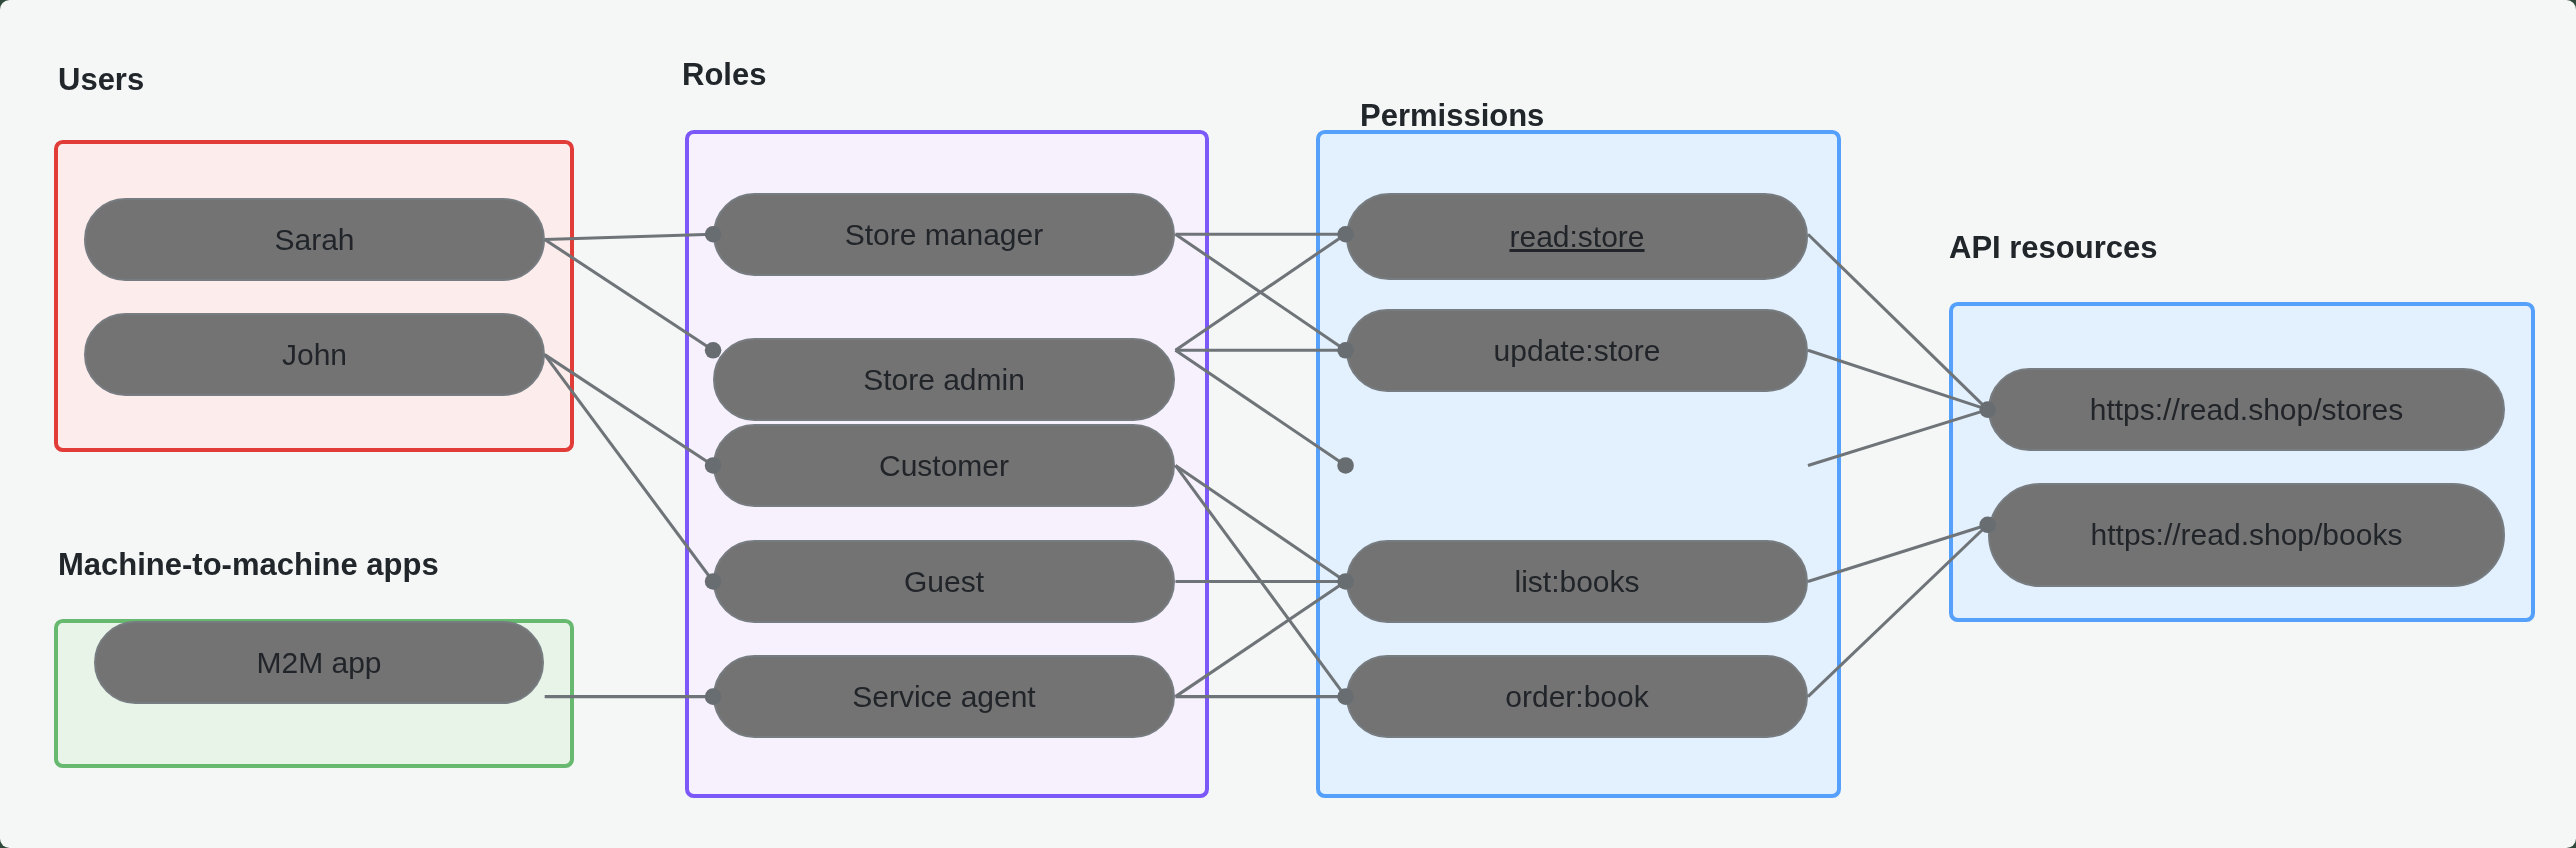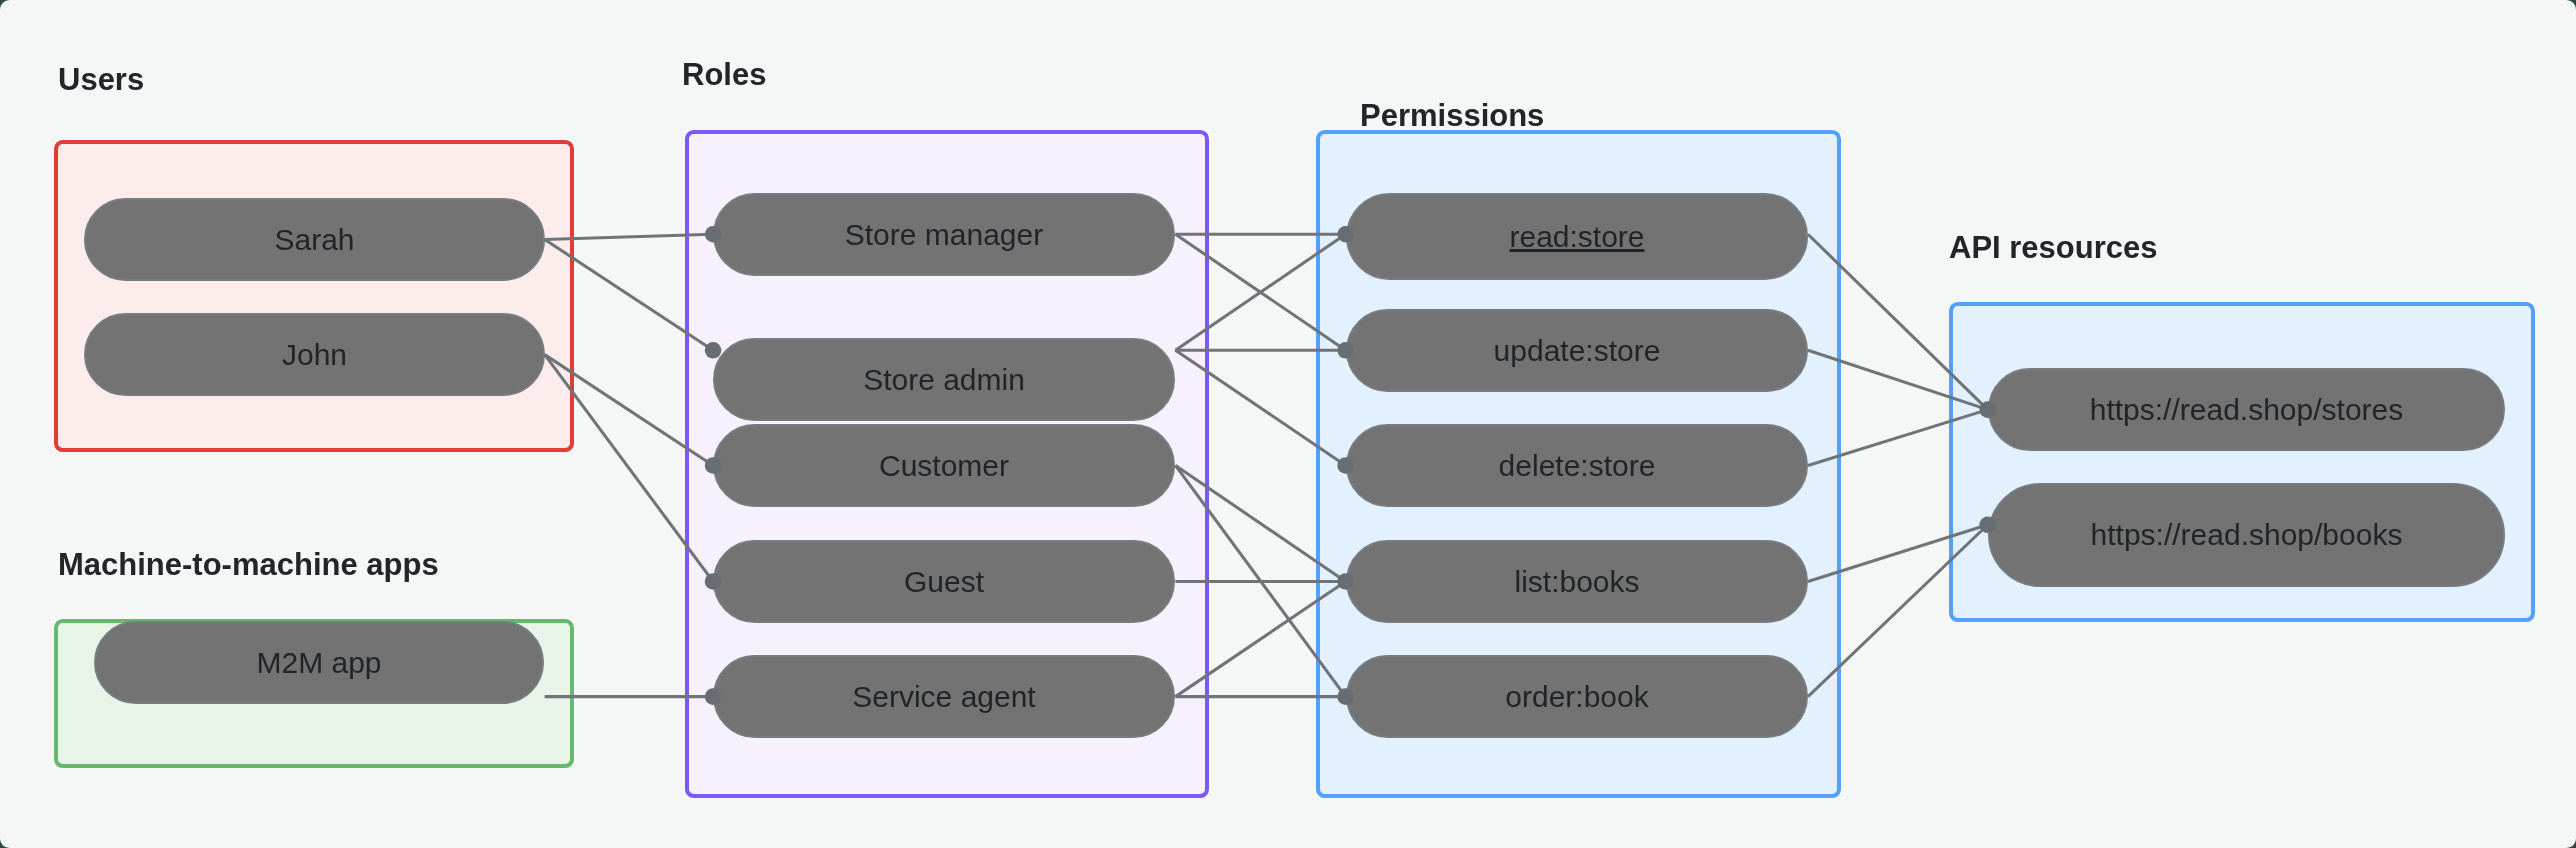--- a/index.html
+++ b/index.html
@@ -94,21 +94,20 @@
     <div class="group-box" style="left: 685px; top: 130px; width: 524px; height: 668px; border-color: rgb(123, 88, 247); background: rgb(246, 241, 253);"></div>
     <div class="pill" style="left: 713px; top: 193px; width: 462px; height: 83px;">Store manager</div>
     <div class="pill" style="left: 713px; top: 309px; width: 462px; height: 83px; margin-top: 29px;">Store admin</div>
     <div class="pill" style="left: 713px; top: 424px; width: 462px; height: 83px;">Customer</div>
     <div class="pill" style="left: 713px; top: 540px; width: 462px; height: 83px;">Guest</div>
     <div class="pill" style="left: 713px; top: 655px; width: 462px; height: 83px;">Service agent</div>
     <div class="group-label" style="left: 1360px; top: 56px; margin-top: 41px;">Permissions</div>
     <div class="group-box" style="left: 1316px; top: 130px; width: 525px; height: 668px; border-color: rgb(85, 160, 250); background: rgb(227, 240, 253);"></div>
     <div class="pill" style="left: 1346px; top: 193px; width: 462px; height: 87px; text-decoration: underline;">read:store</div>
     <div class="pill" style="left: 1346px; top: 309px; width: 462px; height: 83px;">update:store</div>
-    <div class="pill" style="left: 1346px; top: 424px; width: 462px; height: 83px;">delete:store</div>
     <div class="pill" style="left: 1346px; top: 540px; width: 462px; height: 83px;">list:books</div>
     <div class="pill" style="left: 1346px; top: 655px; width: 462px; height: 83px;">order:book</div>
     <div class="group-label" style="left: 1949px; top: 229px;">API resources</div>
     <div class="group-box" style="left: 1949px; top: 302px; width: 586px; height: 320px; border-color: rgb(85, 160, 250); background: rgb(227, 240, 253);"></div>
     <div class="pill" style="left: 1988px; top: 368px; width: 517px; height: 83px;">https://read.shop/stores</div>
     <div class="pill" style="left: 1988px; top: 483px; width: 517px; height: 104px;">https://read.shop/books</div>
   </div>
 
 
 </body></html>

